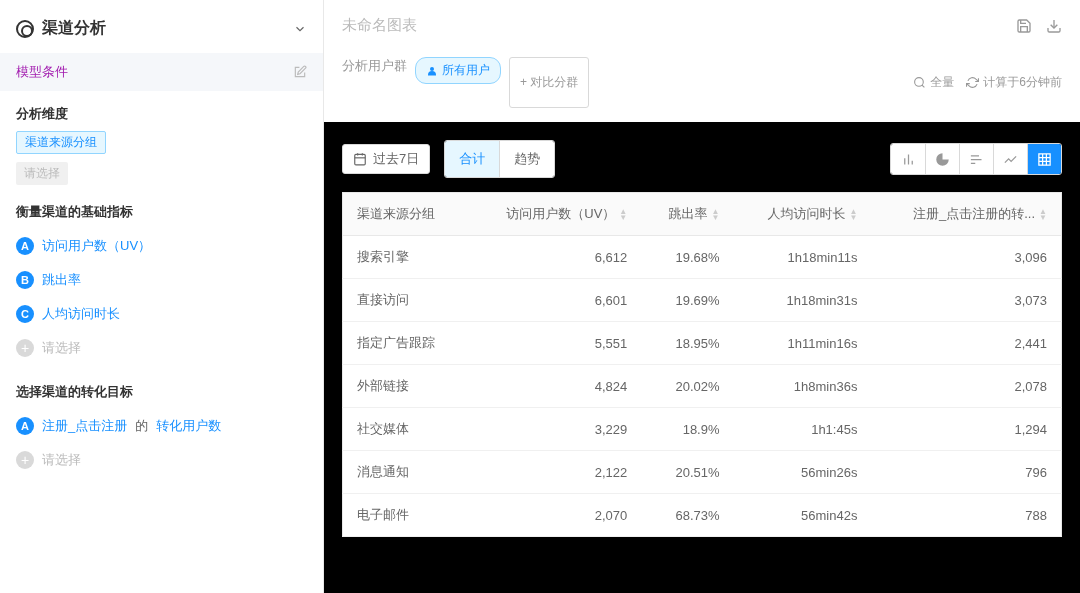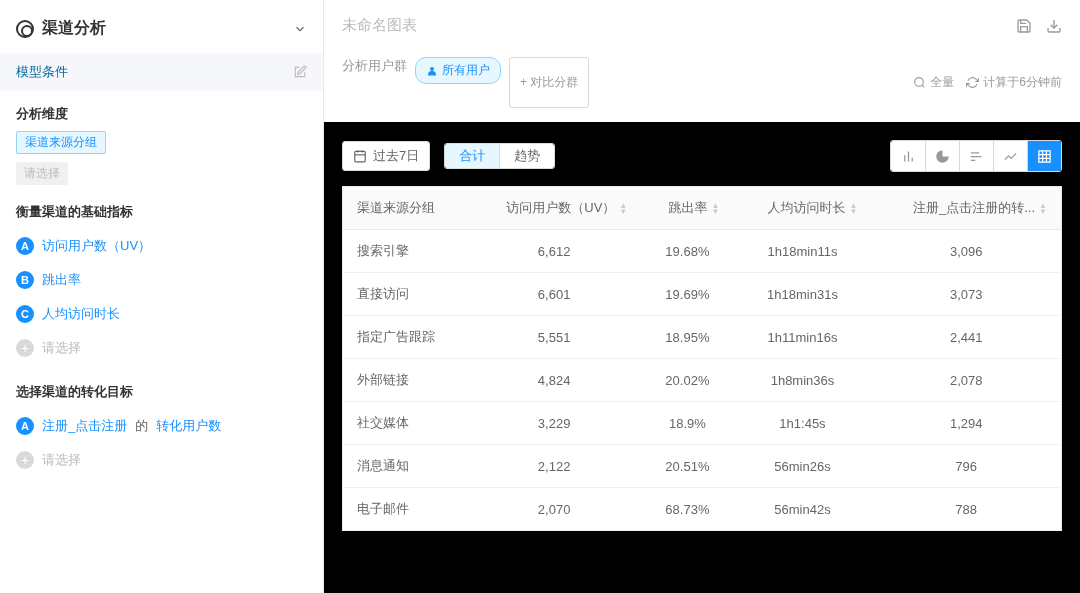--- a/index.html
+++ b/index.html
@@ -5,21 +5,21 @@
     * { box-sizing: border-box; margin: 0; padding: 0; font-family: -apple-system, "Helvetica Neue", Arial, "PingFang SC", "Microsoft YaHei", sans-serif; }
     body { width: 1080px; height: 593px; background: #fff; display: flex; font-size: 13px; color: #333; overflow: hidden; }
     
     .sidebar { width: 324px; height: 100%; background: #fff; border-right: 1px solid #e8e8e8; display: flex; flex-direction: column; }
     .sidebar-header { padding: 18px 16px 14px; display: flex; align-items: center; justify-content: space-between; }
     .sidebar-title { display: flex; align-items: center; gap: 8px; font-size: 16px; font-weight: 600; color: #333; }
     .channel-icon { width: 18px; height: 18px; border: 2px solid #333; border-radius: 50%; position: relative; }
     .channel-icon::after { content: ''; position: absolute; top: 3px; left: 3px; width: 8px; height: 8px; border: 2px solid #333; border-radius: 50%; }
     .chevron-down { width: 14px; height: 14px; color: #666; }
     
-    .model-row { background: #f5f7fa; padding: 10px 16px; display: flex; justify-content: space-between; align-items: center; color: #0369a1; }
+    .model-row { background: #f5f7fa; padding: 10px 16px; display: flex; justify-content: space-between; align-items: center; color: #a21caf; }
     .edit-icon { width: 14px; height: 14px; color: #bbb; }
     
     .section { padding: 14px 16px 4px; }
     .section-label { font-size: 13px; font-weight: 600; color: #333; margin-bottom: 8px; }
     .platform-link { color: #1890ff; font-weight: 600; font-size: 13px; }
     
     .tag { display: inline-block; background: #e6f7ff; border: 1px solid #91d5ff; color: #1890ff; padding: 2px 8px; border-radius: 2px; font-size: 12px; margin-bottom: 8px; }
     .placeholder-tag { display: inline-block; background: #f0f0f0; color: #bbb; padding: 3px 8px; border-radius: 2px; font-size: 12px; }
     
     .metric-item { display: flex; align-items: center; gap: 8px; padding: 8px 0; }
@@ -43,35 +43,35 @@
     .user-icon { width: 12px; height: 12px; }
     
     .filter-right { display: flex; align-items: center; gap: 12px; color: #999; font-size: 12px; }
     .status-item { display: flex; align-items: center; gap: 4px; }
     
     .content-area { flex: 1; background: #000000; padding: 18px; overflow: auto; }
     .toolbar { display: flex; justify-content: space-between; align-items: center; margin-bottom: 14px; }
     .toolbar-left { display: flex; align-items: center; gap: 14px; }
     .date-select { display: flex; align-items: center; gap: 6px; border: 1px solid #d9d9d9; background: #fff; padding: 5px 10px; border-radius: 3px; color: #666; font-size: 13px; }
     .view-tabs { display: flex; border: 1px solid #d9d9d9; border-radius: 3px; overflow: hidden; }
-    .view-tab { padding: 3px 14px; font-size: 13px; cursor: pointer; background: #fff; color: #666; }
+    .view-tab { padding: 9px 14px; font-size: 13px; cursor: pointer; background: #fff; color: #666; }
     .view-tab.active { background: #e6f7ff; color: #1890ff; }
     .view-tab + .view-tab { border-left: 1px solid #d9d9d9; }
     
     .chart-icons { display: flex; border: 1px solid #d9d9d9; border-radius: 3px; overflow: hidden; }
     .chart-icon-btn { width: 34px; height: 30px; display: flex; align-items: center; justify-content: center; background: #fff; cursor: pointer; color: #999; }
     .chart-icon-btn + .chart-icon-btn { border-left: 1px solid #d9d9d9; }
     .chart-icon-btn.active { background: #1890ff; color: #fff; }
     .ci { width: 15px; height: 15px; }
     
     .data-table { width: 100%; background: #fff; border: 1px solid #e8e8e8; border-collapse: collapse; }
     .data-table th { background: #fafafa; padding: 12px 14px; text-align: left; font-weight: 500; color: #666; font-size: 13px; border-bottom: 1px solid #e8e8e8; }
     .data-table th:not(:first-child) { text-align: right; }
     .data-table td { padding: 12px 14px; color: #666; font-size: 13px; border-bottom: 1px solid #f0f0f0; }
-    .data-table td:not(:first-child) { text-align: center; }
+    .data-table td:not(:first-child) { text-align: right; }
     .sort-icons { display: inline-flex; flex-direction: column; font-size: 8px; line-height: 6px; color: #ccc; margin-left: 4px; vertical-align: middle; }
   </style>
 </head>
 <body>
 
 <div class="sidebar">
   <div class="sidebar-header">
     <div class="sidebar-title">
       <span class="channel-icon"></span>
       <span>渠道分析</span>

